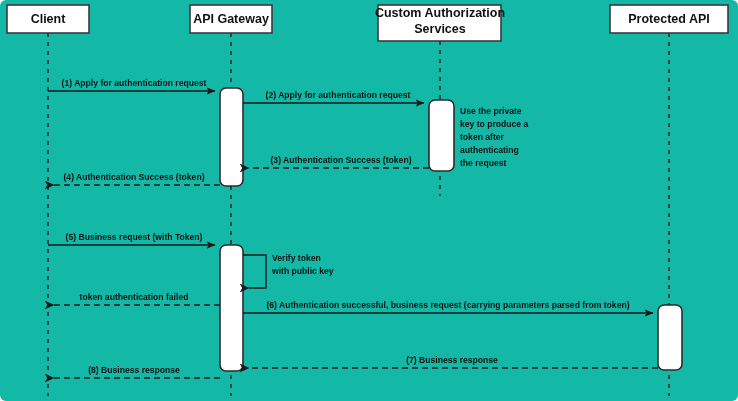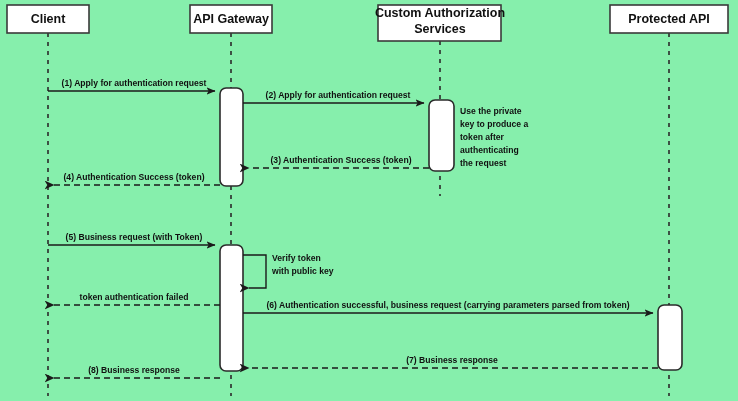--- a/index.html
+++ b/index.html
@@ -7,22 +7,23 @@
     padding: 0;
     background: #ffffff;
   }
   body {
     font-family: "Liberation Sans", sans-serif;
   }
   #diagram-root {
     position: relative;
     width: 738px;
     height: 401px;
-    background: #86efac;
+    background: #14b8a6;
     overflow: hidden;
+    border-radius: 6px;
   }
   svg.diagram-svg {
     position: absolute;
     left: 0;
     top: 0;
     width: 738px;
     height: 401px;
   }
   .lifeline-box {
     fill: #ffffff;

